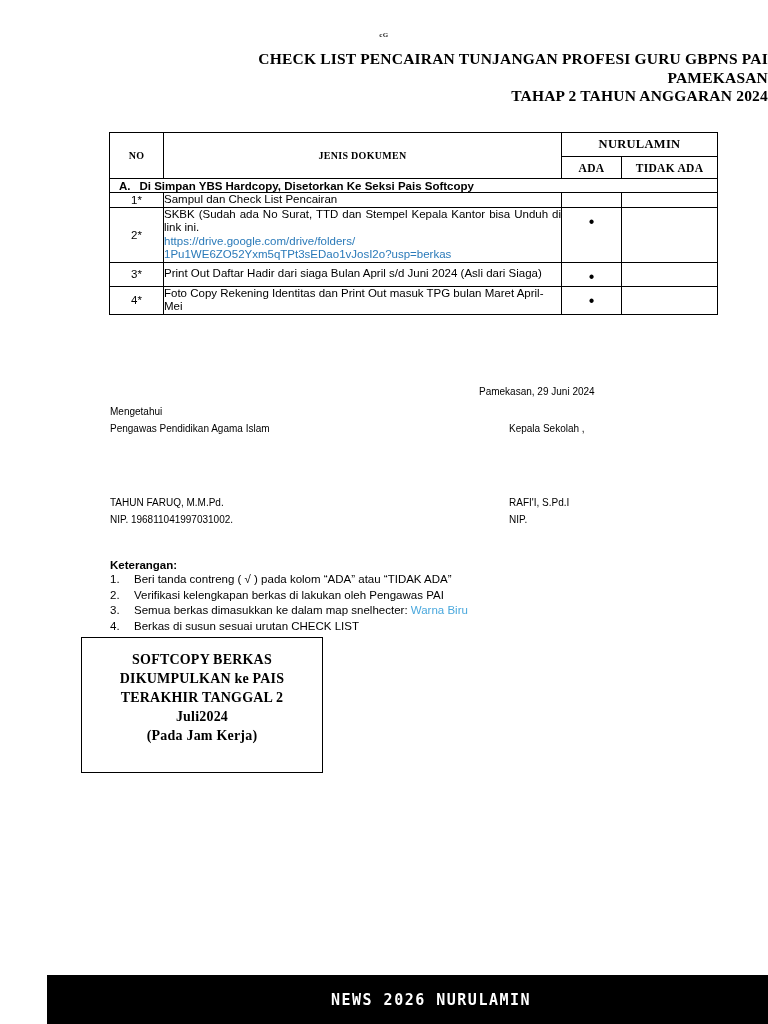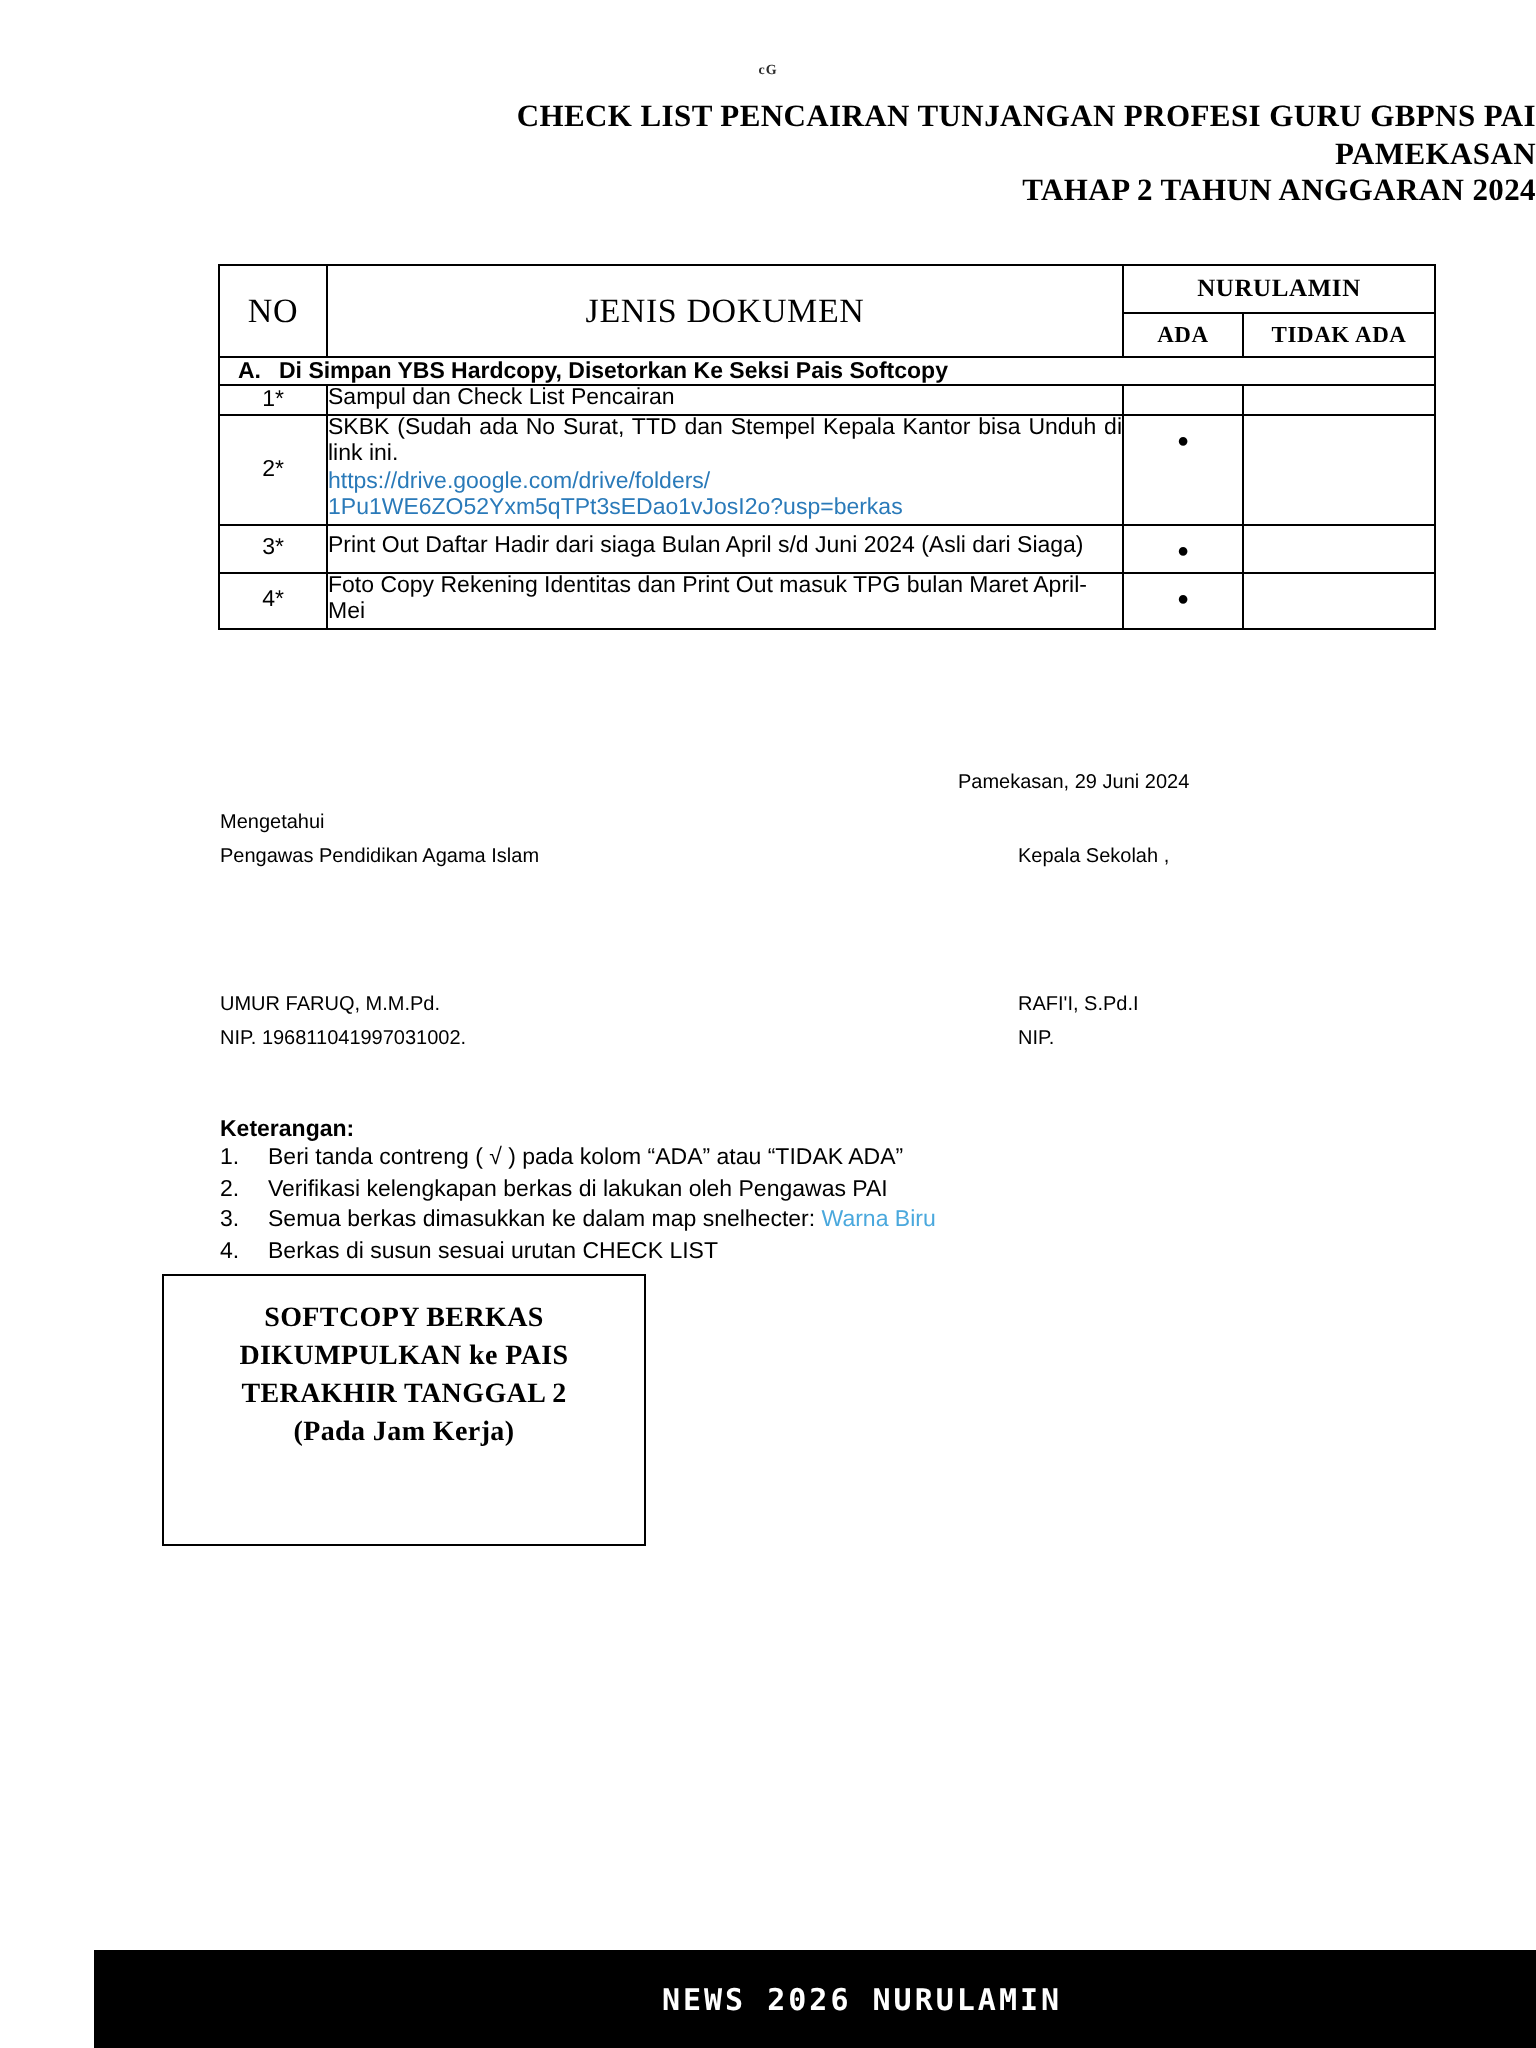--- a/index.html
+++ b/index.html
@@ -48,22 +48,22 @@
     vertical-align:middle;
     padding:0;
   }
   .col-no     { width:54px; }
   .col-doc    { width:398px; }
   .col-ada    { width:60px; }
   .col-tidak  { width:96px; }
 
   .th-main {
     font-family:"Liberation Serif", serif;
-    font-weight:normal;
-    font-size:17px;
+    font-weight:bold;
+    font-size:10px;
     text-align:center;
     height:46px;
     letter-spacing:0.3px;
   }
   .th-sub {
     font-family:"Liberation Serif", serif;
     font-weight:bold;
     font-size:11.5px;
     text-align:center;
     height:22px;
@@ -237,21 +237,21 @@
         <td class="mark-cell mid">•</td>
         <td class="mark-cell mid"></td>
       </tr>
     </tbody>
   </table>
 
   <div class="sig sig-place">Pamekasan, 29 Juni 2024</div>
   <div class="sig sig-know">Mengetahui</div>
   <div class="sig sig-role-l">Pengawas Pendidikan Agama Islam</div>
   <div class="sig sig-role-r">Kepala Sekolah ,</div>
-  <div class="sig sig-name-l">UMUR FARUQ, M.M.Pd.</div>
+  <div class="sig sig-name-l">TAHUN FARUQ, M.M.Pd.</div>
   <div class="sig sig-nip-l">NIP. 196811041997031002.</div>
   <div class="sig sig-name-r">RAFI'I, S.Pd.I</div>
   <div class="sig sig-nip-r">NIP.</div>
 
   <div class="notes">
     <div class="notes-title">Keterangan:</div>
 
     <div class="note-row">
       <span class="note-num">1.</span>
       <span class="note-txt">Beri tanda contreng ( √ ) pada kolom “ADA” atau “TIDAK ADA”</span>
@@ -268,20 +268,21 @@
       <span class="note-num">4.</span>
       <span class="note-txt"> Berkas di susun sesuai urutan CHECK LIST</span>
     </div>
   </div>
 
   <div class="softbox">
     <div class="softbox-inner">
       <div>SOFTCOPY BERKAS</div>
       <div>DIKUMPULKAN ke PAIS</div>
       <div>TERAKHIR TANGGAL 2</div>
+      <div>Juli2024</div>
       <div>(Pada Jam Kerja)</div>
     </div>
   </div>
 
   <div class="bottombar">
     <span class="bottombar-text">NEWS 2026 NURULAMIN</span>
   </div>
 
 </div>
 

